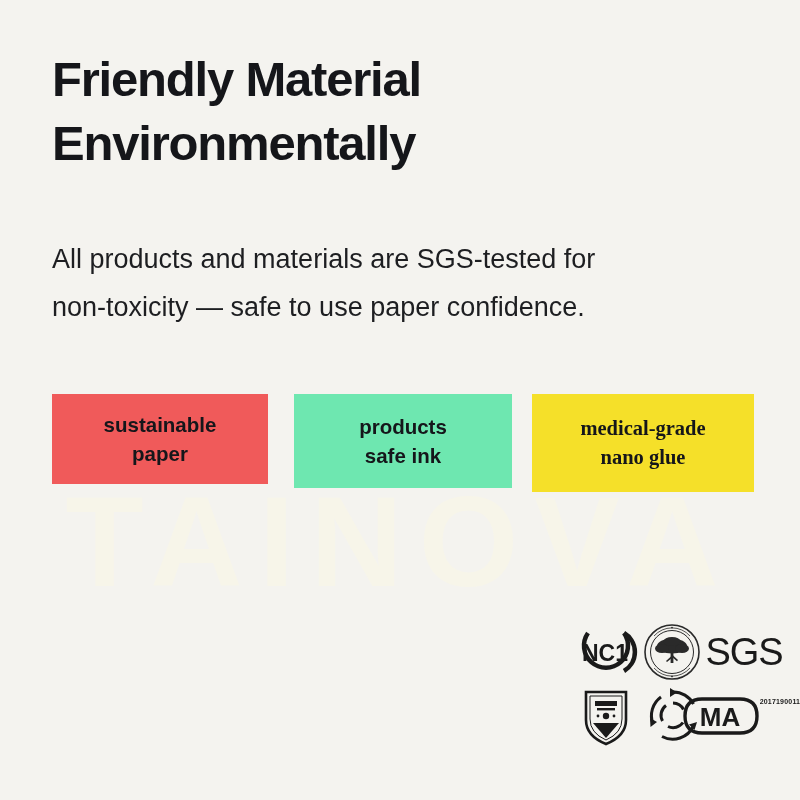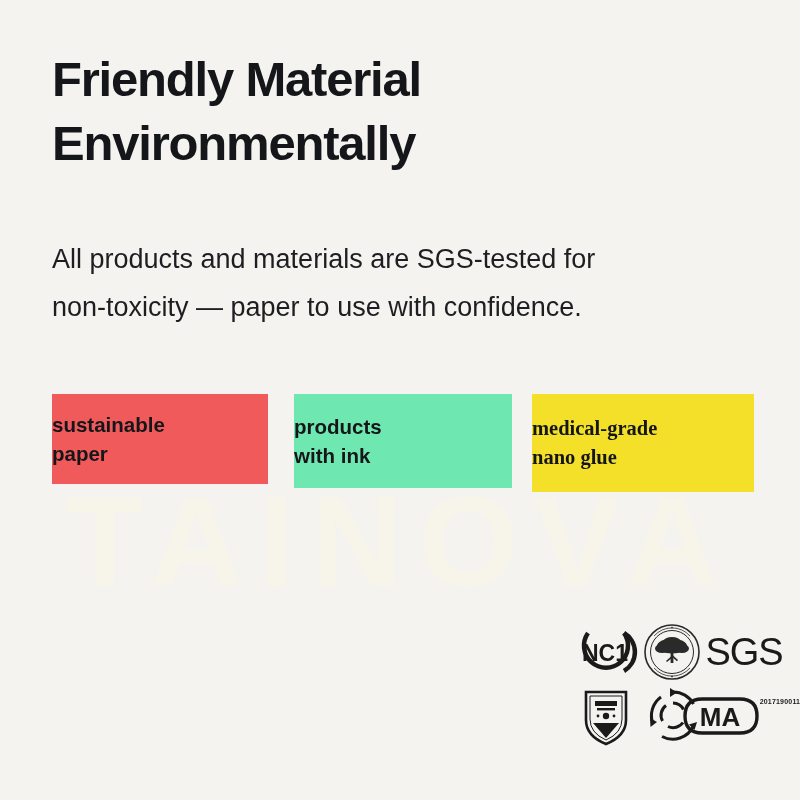--- a/index.html
+++ b/index.html
@@ -77,21 +77,21 @@
   .chips {
     position: absolute;
     left: 52px;
     top: 394px;
   }
   .chip {
     position: absolute;
     top: 0;
     display: flex;
     flex-direction: column;
-    align-items: flex-start;
+    align-items: center;
     justify-content: center;
     font-family: "Liberation Sans", sans-serif;
     font-weight: 700;
     font-size: 20.5px;
     line-height: 1.42;
     color: #15161a;
     text-align: center;
     box-sizing: border-box;
   }
   .chip span { display: block; }
@@ -160,31 +160,31 @@
 
   <div class="watermark" style="color: rgb(247, 245, 233);">TAINOVA</div>
 
   <div class="heading">
     <span class="line">Friendly Material</span>
     <span class="line">Environmentally</span>
   </div>
 
   <div class="subtitle">
     <span class="line">All products and materials are SGS-tested for</span>
-    <span class="line">non-toxicity — paper to use with confidence.</span>
+    <span class="line">non-toxicity — safe to use paper confidence.</span>
   </div>
 
   <div class="chips">
     <div class="chip chip-0" style="background: rgb(240, 90, 90); color: rgb(21, 22, 26);">
       <span>sustainable</span>
       <span>paper</span>
     </div>
     <div class="chip chip-1" style="background: rgb(110, 231, 176); color: rgb(21, 22, 26);">
       <span>products</span>
-      <span>with ink</span>
+      <span>safe ink</span>
     </div>
     <div class="chip chip-2" style="background: rgb(245, 224, 41); color: rgb(21, 22, 26); font-family: Liberation Serif, serif;">
       <span>medical-grade</span>
       <span>nano glue</span>
     </div>
   </div>
 
   <div class="badges">
 
     <div class="badge b-nc1">

